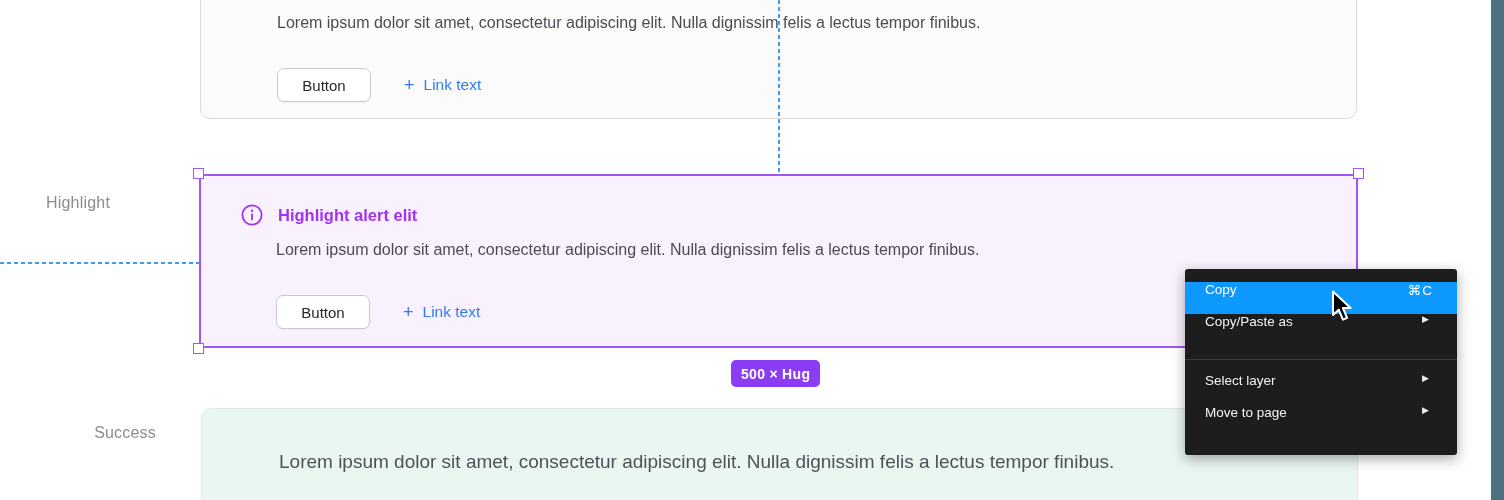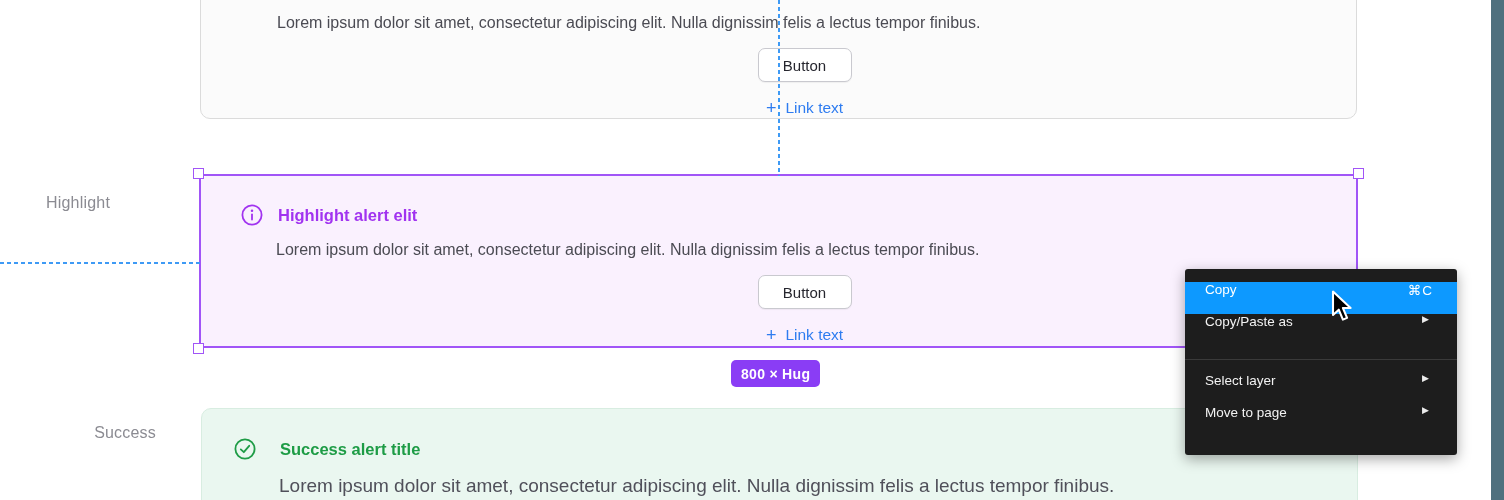--- a/index.html
+++ b/index.html
@@ -25,21 +25,21 @@
   .title-row{display:flex;align-items:center;gap:15px;height:24px;}
   .card-success .card-inner{padding-left:32px;}
   .card-success .title-row{gap:24px;}
   .alert-icon{width:22px;height:22px;flex:0 0 22px;}
   .alert-title{font-size:16.5px;font-weight:700;}
   .card-highlight .alert-title{color:#a133f0;}
   .card-success .alert-title{color:#1e9c46;}
   .alert-body{margin:14px 0 0 35px;font-size:16px;color:#4b4b53;white-space:nowrap;}
   .card-default .alert-body{margin-top:0;}
   .card-success .alert-body{font-size:19px;margin-left:45px;color:#50505a;}
-  .btn-row{margin:16px 0 0 35px;display:flex;align-items:center;gap:17px;flex-direction:column;}
+  .btn-row{margin:36px 0 0 35px;display:flex;align-items:center;gap:33px;}
   .btn{min-width:94px;height:34px;box-sizing:border-box;padding:0 18px;
        border:1px solid #c9c9cf;border-radius:7px;background:#ffffff;
        font-family:"Liberation Sans",sans-serif;font-size:15px;color:#26262e;
        display:flex;align-items:center;justify-content:center;
        box-shadow:0 1px 1px rgba(0,0,0,.05);cursor:pointer;}
   .link{display:flex;align-items:center;gap:9px;color:#2e7cf0;font-size:15.5px;cursor:pointer;}
   .link .plus{font-size:18px;line-height:1;}
 
   
   .selection-rect{position:absolute;inset:-1px;border:2px solid #a155f7;pointer-events:none;}
@@ -117,33 +117,24 @@
       </div>
     </div>
 
     <div class="selection-rect"></div>
     <div class="handle h-tl"></div>
     <div class="handle h-tr"></div>
     <div class="handle h-bl"></div>
     <div class="handle h-br"></div>
   </div>
 
-  <div class="size-badge">800 × Hug</div>
+  <div class="size-badge">500 × Hug</div>
 
   <div class="card card-success">
     <div class="card-inner">
-      <div class="title-row">
-        <span class="alert-icon">
-          <svg width="22" height="22" viewBox="0 0 22 22">
-            <circle cx="11" cy="11" r="9.6" fill="none" stroke="#1e9c46" stroke-width="1.8"></circle>
-            <path d="M6.8 11.4 L9.8 14.2 L15.2 7.8" fill="none" stroke="#1e9c46" stroke-width="1.8" stroke-linecap="round" stroke-linejoin="round"></path>
-          </svg>
-        </span>
-        <span class="alert-title">Success alert title</span>
-      </div>
       <div class="alert-body">Lorem ipsum dolor sit amet, consectetur adipiscing elit. Nulla dignissim felis a lectus tempor finibus.</div>
     </div>
   </div>
 
   <div class="v-guide"></div>
   <div class="h-guide"></div>
 
   <div class="menu">
     <div class="menu-item hl">
       <span>Copy</span>

